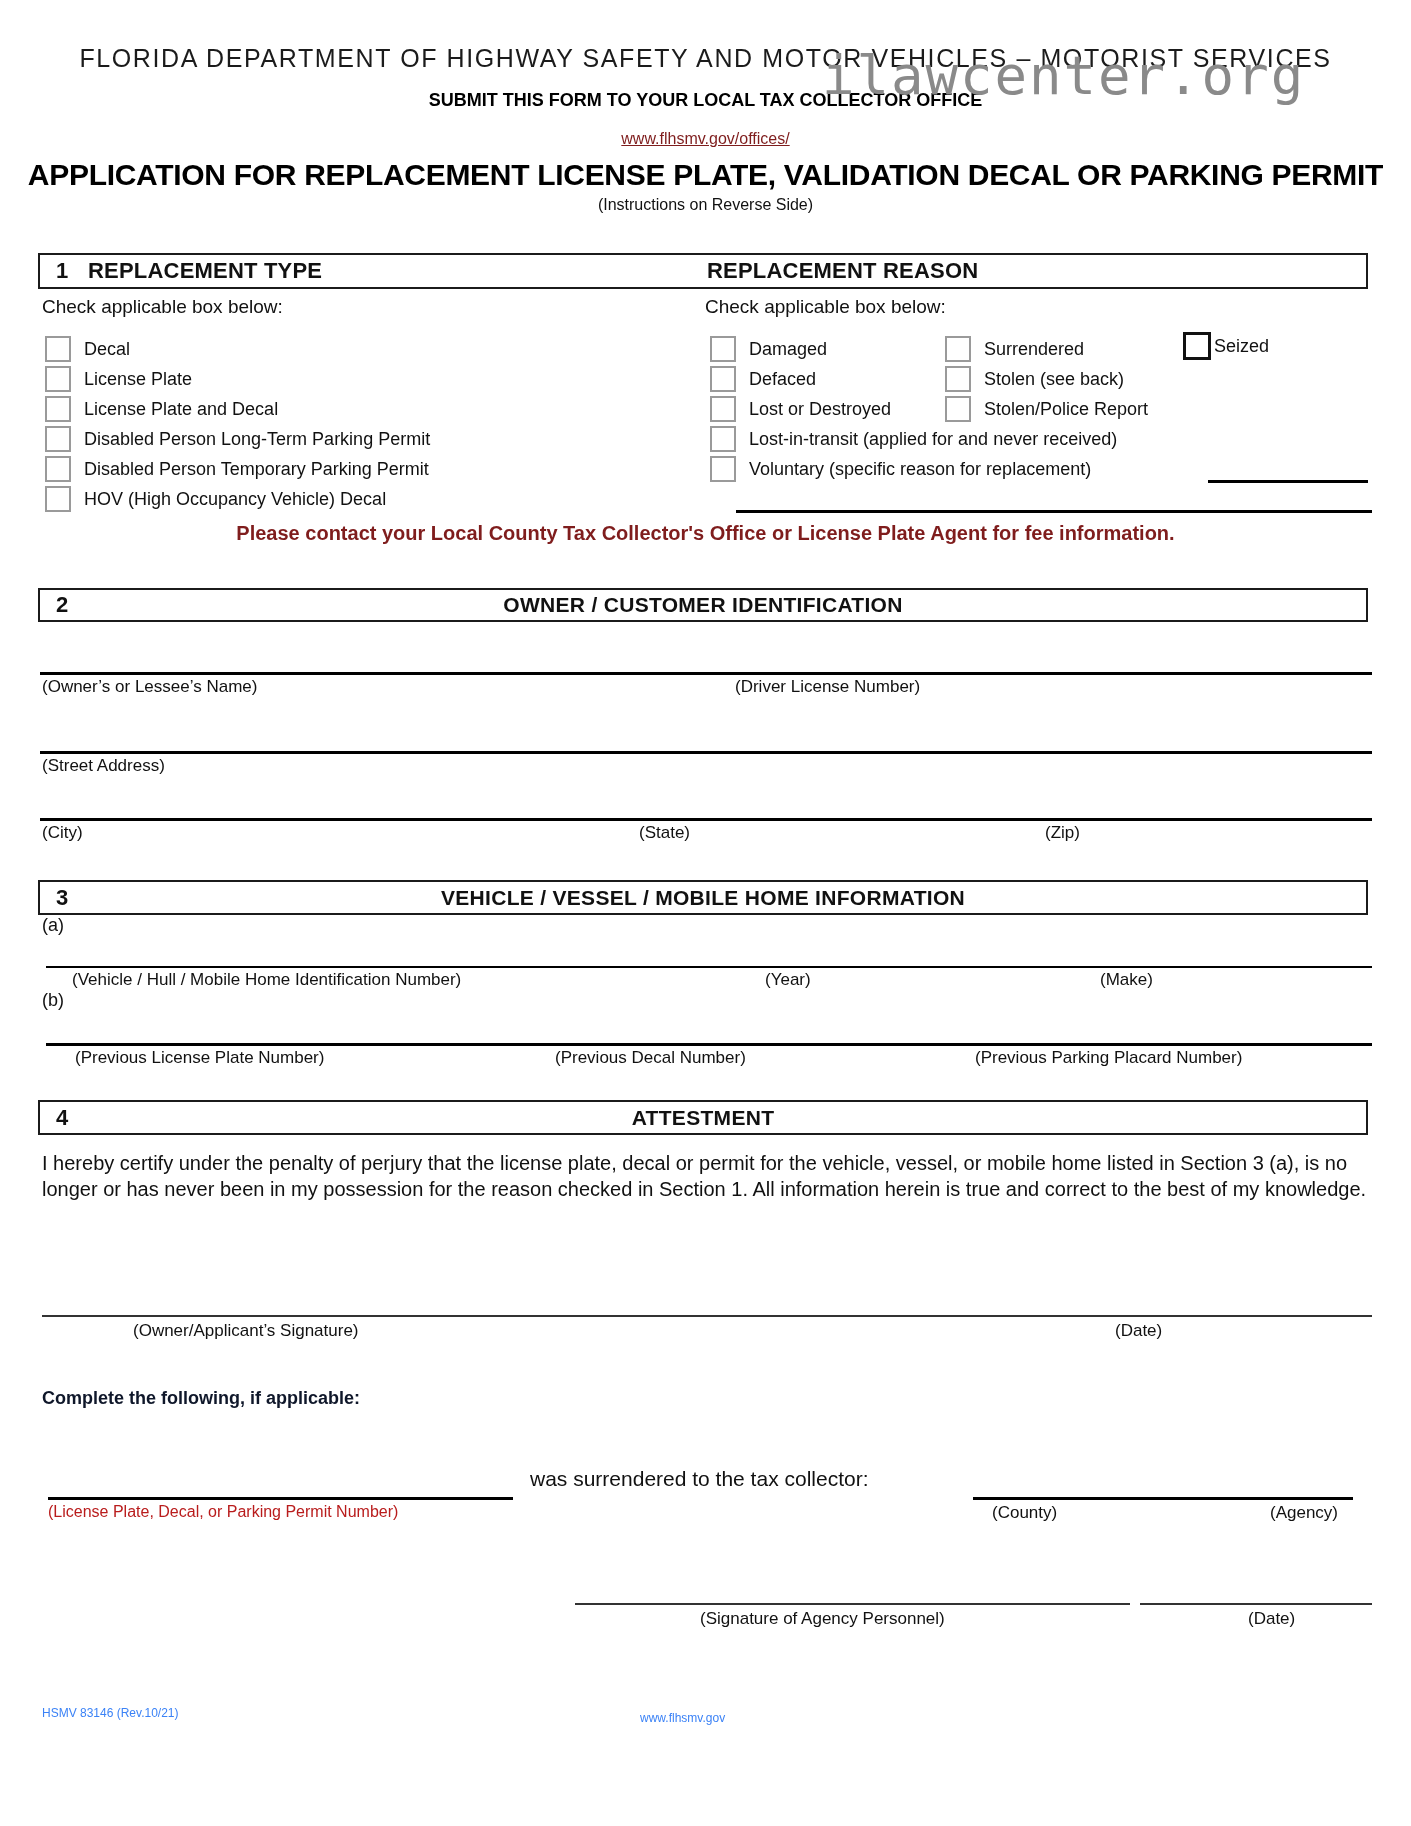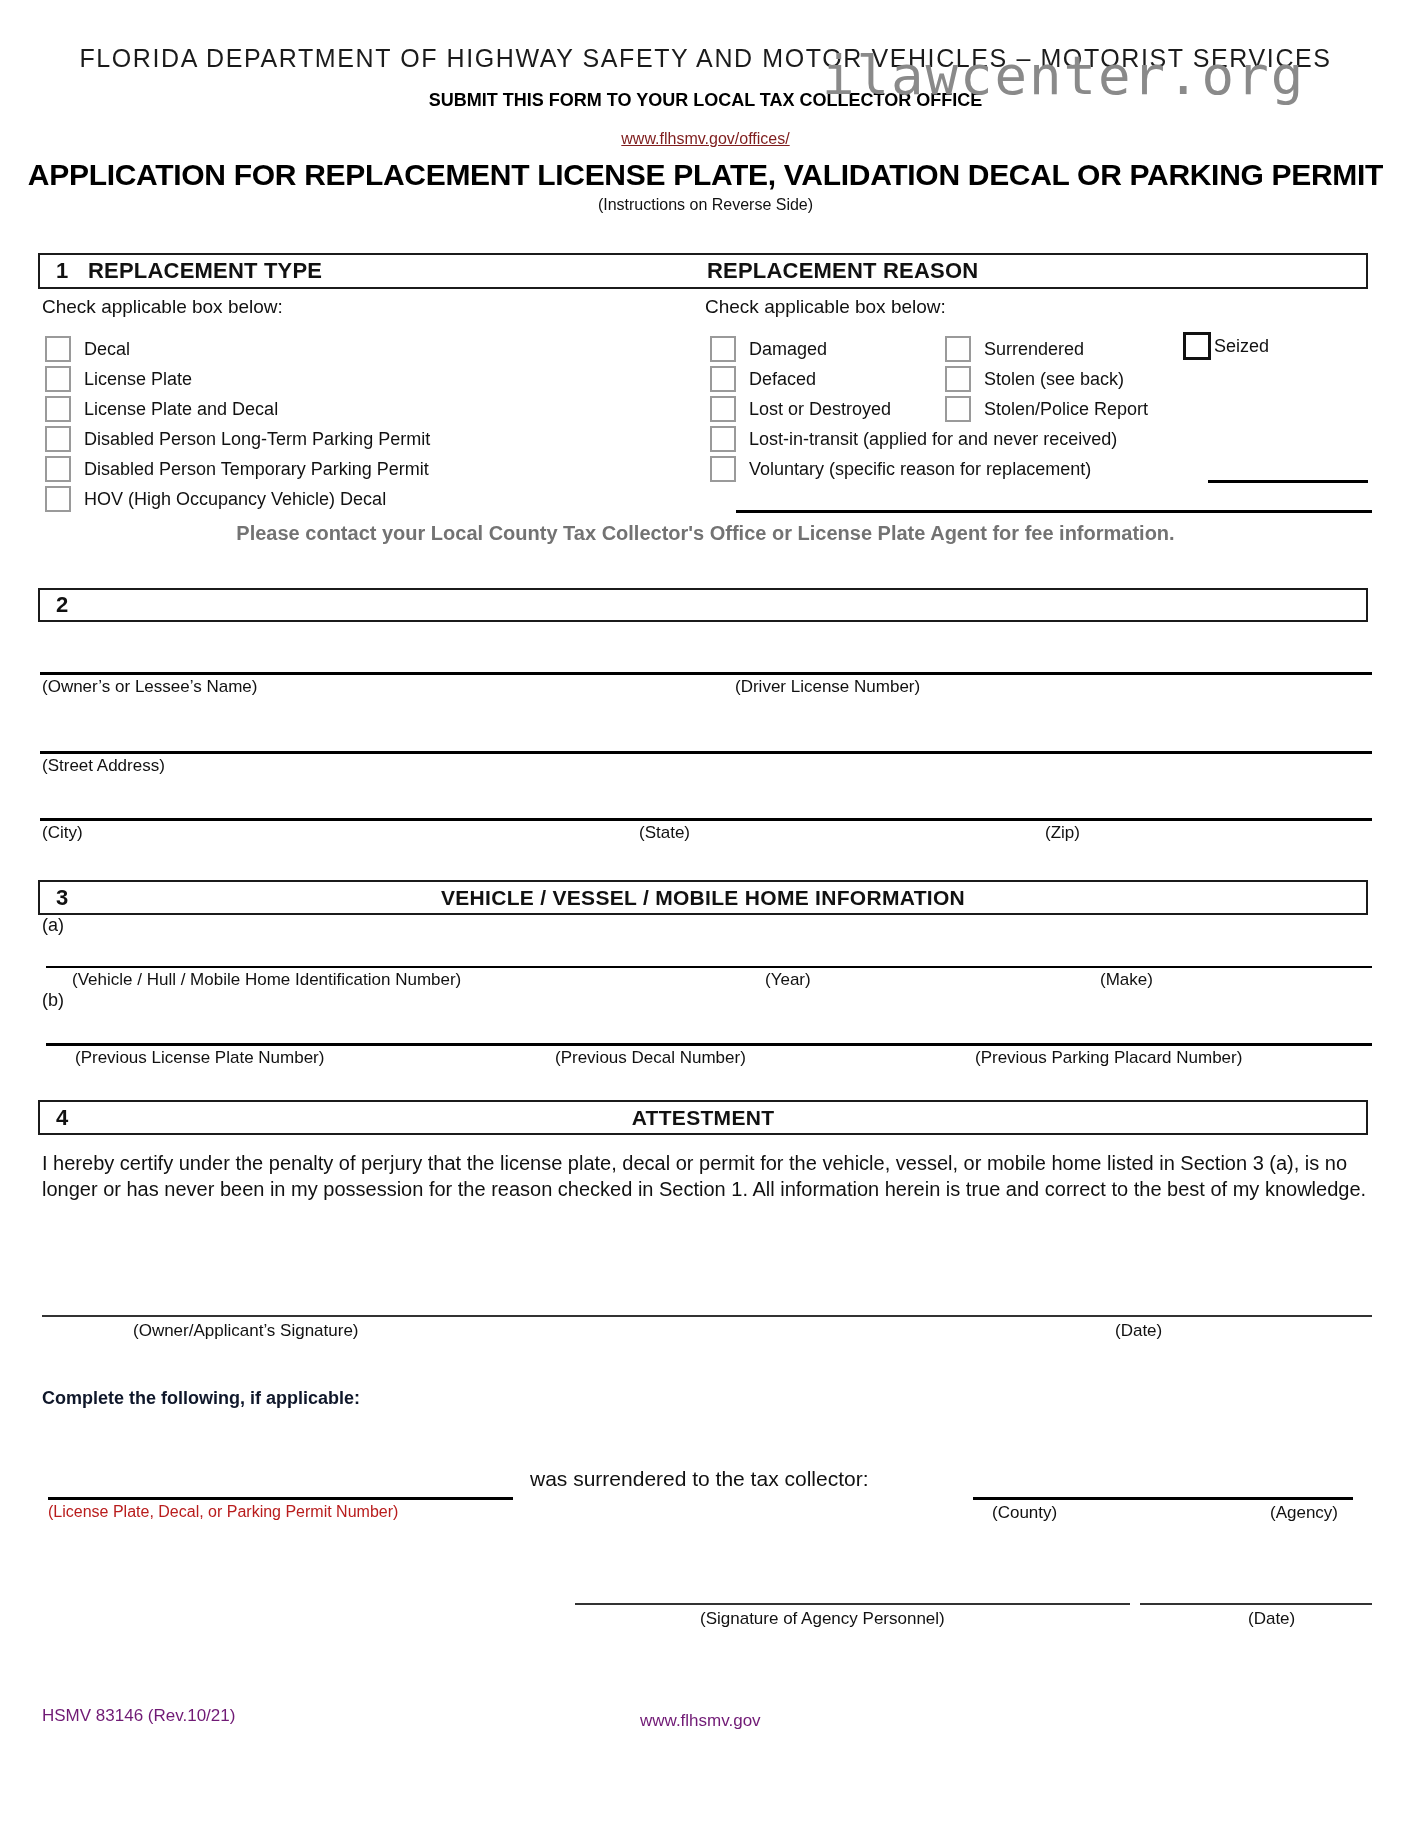--- a/index.html
+++ b/index.html
@@ -32,28 +32,28 @@
   .cbrow{display:flex;align-items:center;height:30px;gap:13px;}
   .cb{
     width:26px;height:26px;border:2px solid #9a9a9a;background:#fff;
     display:inline-block;box-sizing:border-box;flex:none;cursor:pointer;
   }
   .cb.dark{border:3px solid #111;width:28px;height:28px;}
   .cblabel{font-size:18px;color:#111;white-space:nowrap;}
   .shortline{border-bottom:3px solid #000;}
   .fieldline{border-bottom:3px solid #000;}
   .thinline{border-bottom:2px solid #333;}
-  .fee-note{font-size:20px;font-weight:bold;color:#737373;}
+  .fee-note{font-size:20px;font-weight:bold;color:#7f1d1d;}
   .lbl{font-size:17px;color:#111;white-space:nowrap;}
   .lbl-sm{font-size:16px;color:#b91c1c;white-space:nowrap;}
   .prefix{font-size:18px;color:#111;}
   .attest{font-size:20px;line-height:26px;color:#111;}
   .bold-intro{font-size:18px;font-weight:bold;color:#0f172a;}
   .surr-text{font-size:21px;color:#111;white-space:nowrap;}
-  .footer-text{font-size:17px;color:#701a75;white-space:nowrap;}
+  .footer-text{font-size:12px;color:#3b82f6;white-space:nowrap;}
 </style>
 </head>
 <body>
 
 <div class="page">
 
   <div class="abs watermark" style="left:822px;top:44px;">ilawcenter.org</div>
 
   <div class="abs center agency-line" style="top:44px;">FLORIDA DEPARTMENT OF HIGHWAY SAFETY AND MOTOR VEHICLES – MOTORIST SERVICES</div>
   <div class="abs center submit-line" style="top:90px;">SUBMIT THIS FORM TO YOUR LOCAL TAX COLLECTOR OFFICE</div>
@@ -142,20 +142,21 @@
     <span class="cblabel">Seized</span>
   </div>
 
   <div class="abs shortline" style="left:1208px;top:460px;width:160px;height:20px;"></div>
   <div class="abs shortline" style="left:736px;top:490px;width:636px;height:20px;"></div>
 
   <div class="abs center fee-note" style="top:522px;">Please contact your Local County Tax Collector's Office or License Plate Agent for fee information.</div>
 
   <div class="abs bar" style="left:38px;top:588px;width:1330px;height:34px;">
     <span class="bar-num">2</span>
+    <span class="bar-title-center">OWNER / CUSTOMER IDENTIFICATION</span>
   </div>
 
   <div class="abs fieldline" style="left:40px;top:642px;width:1332px;height:30px;"></div>
   <div class="abs lbl" style="left:42px;top:677px;">(Owner’s or Lessee’s Name)</div>
   <div class="abs lbl" style="left:735px;top:677px;">(Driver License Number)</div>
 
   <div class="abs fieldline" style="left:40px;top:721px;width:1332px;height:30px;"></div>
   <div class="abs lbl" style="left:42px;top:756px;">(Street Address)</div>
 
   <div class="abs fieldline" style="left:40px;top:788px;width:1332px;height:30px;"></div>

